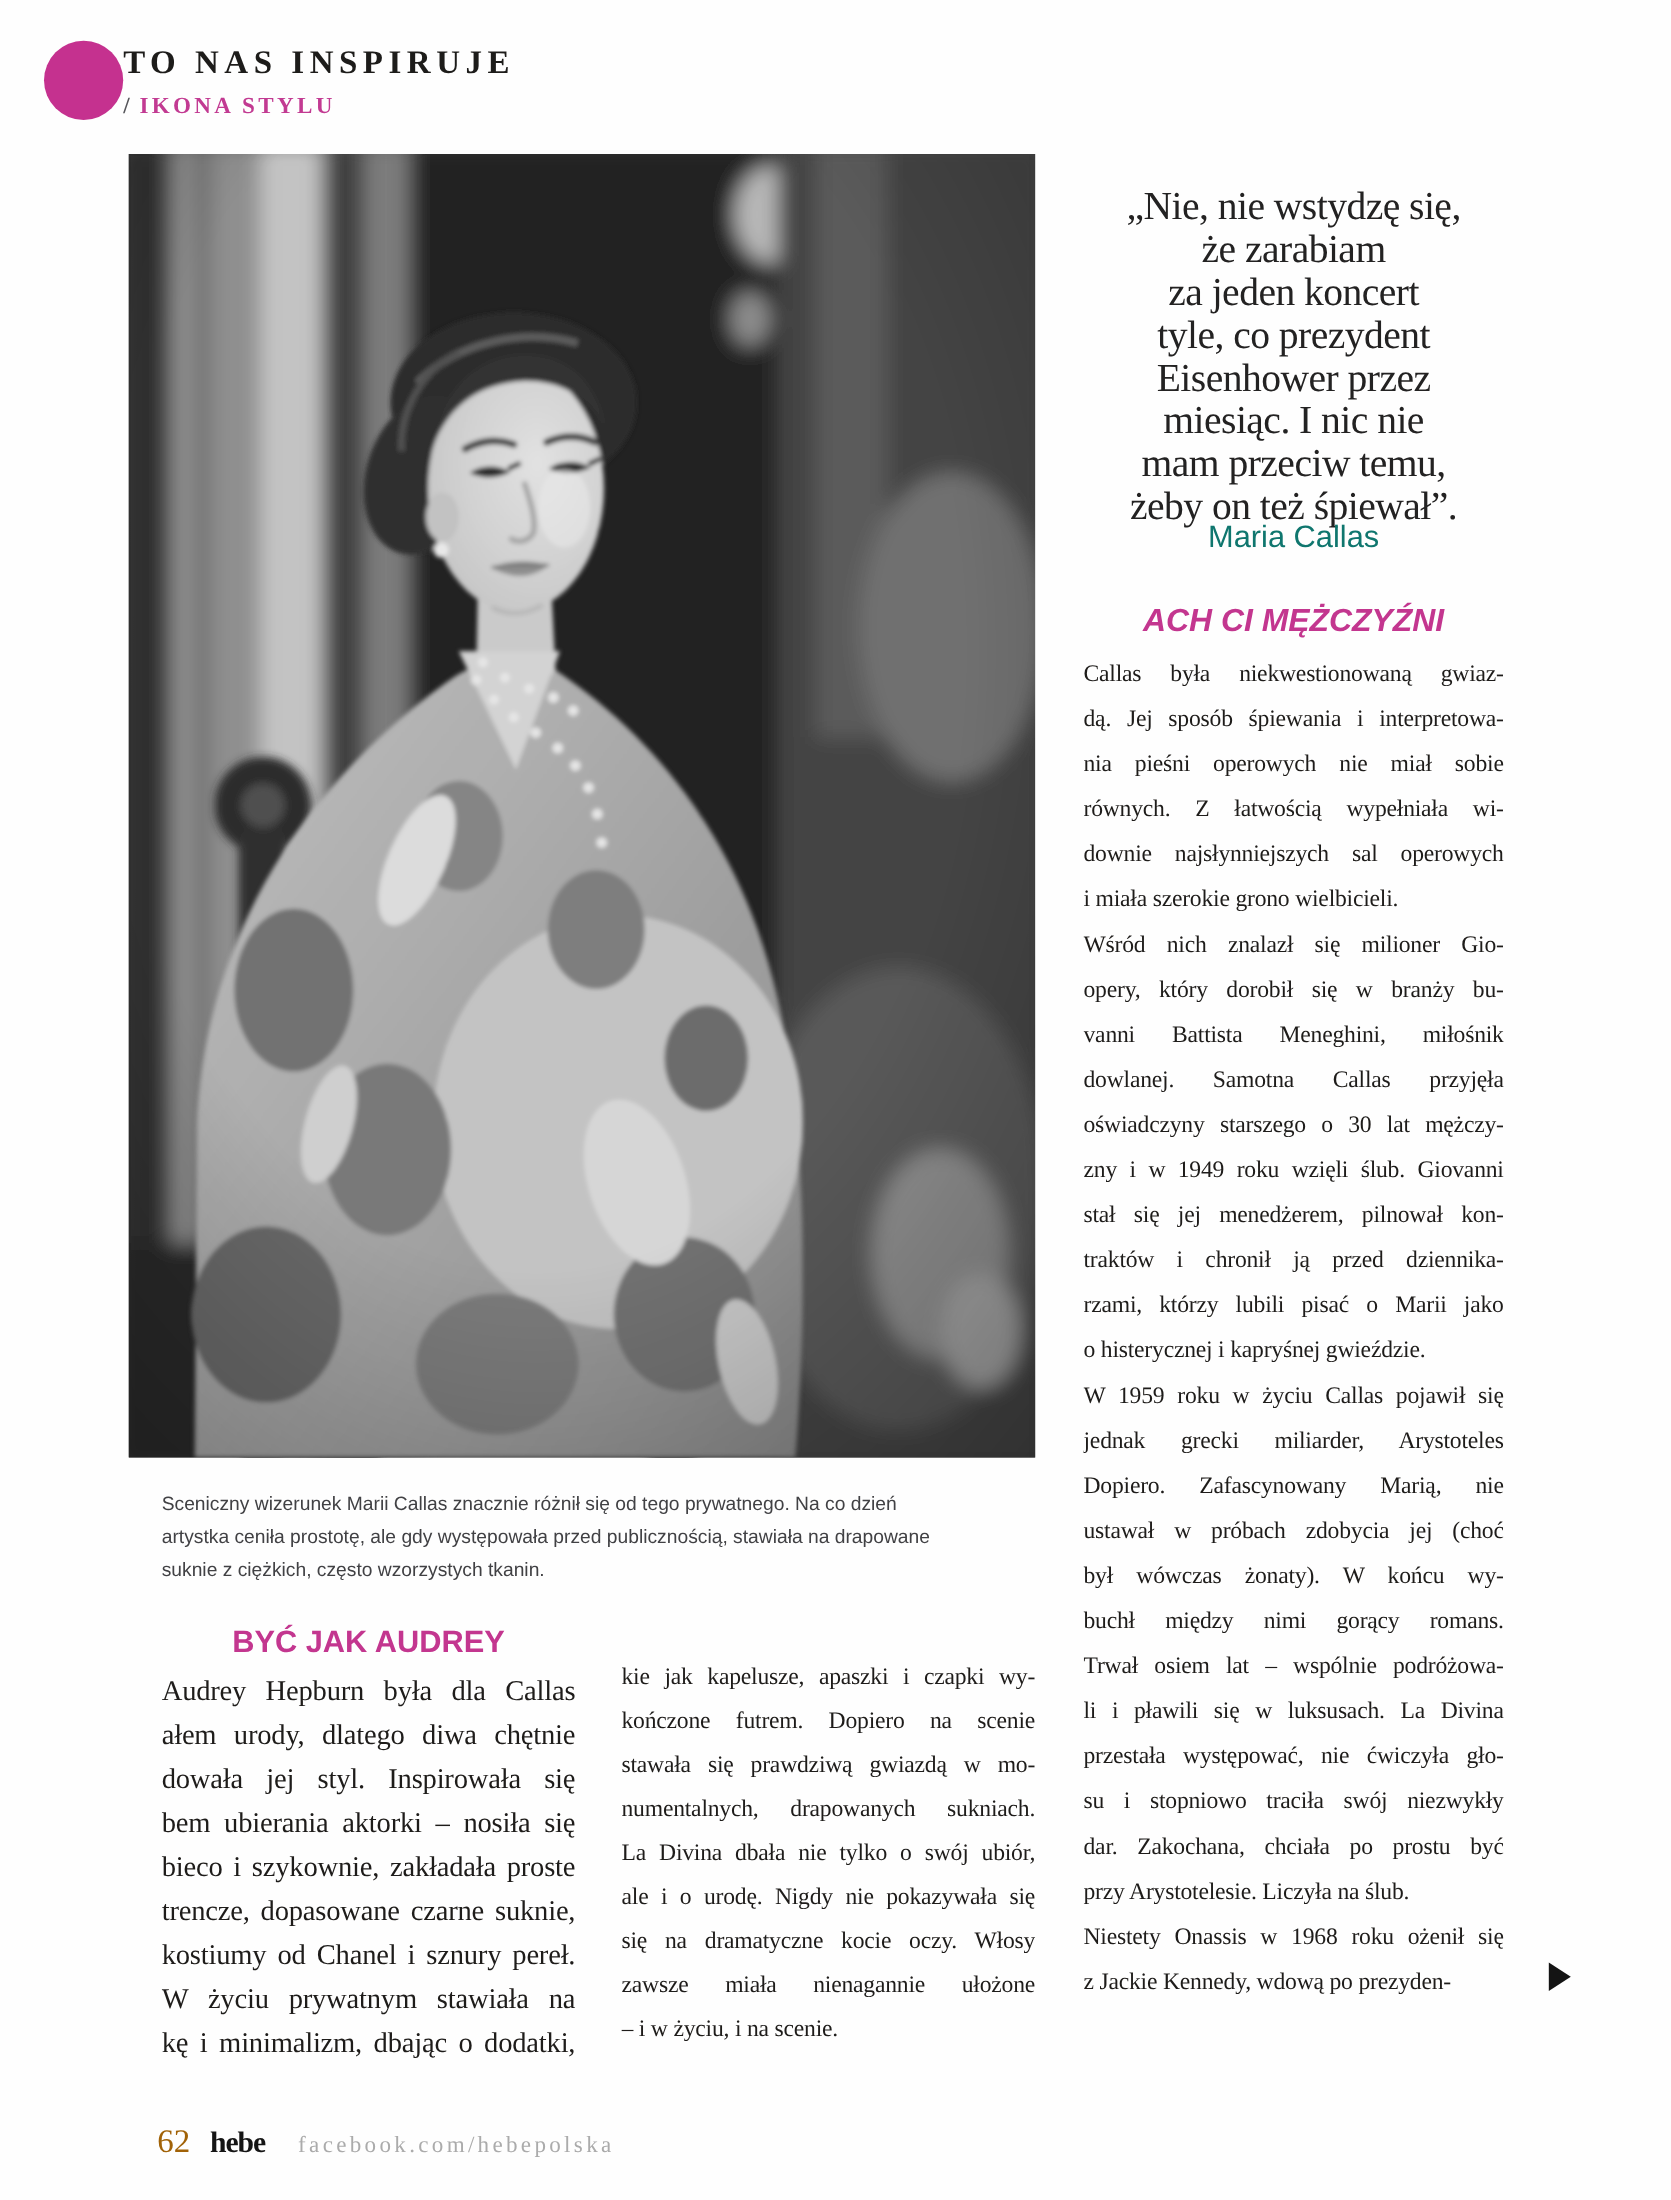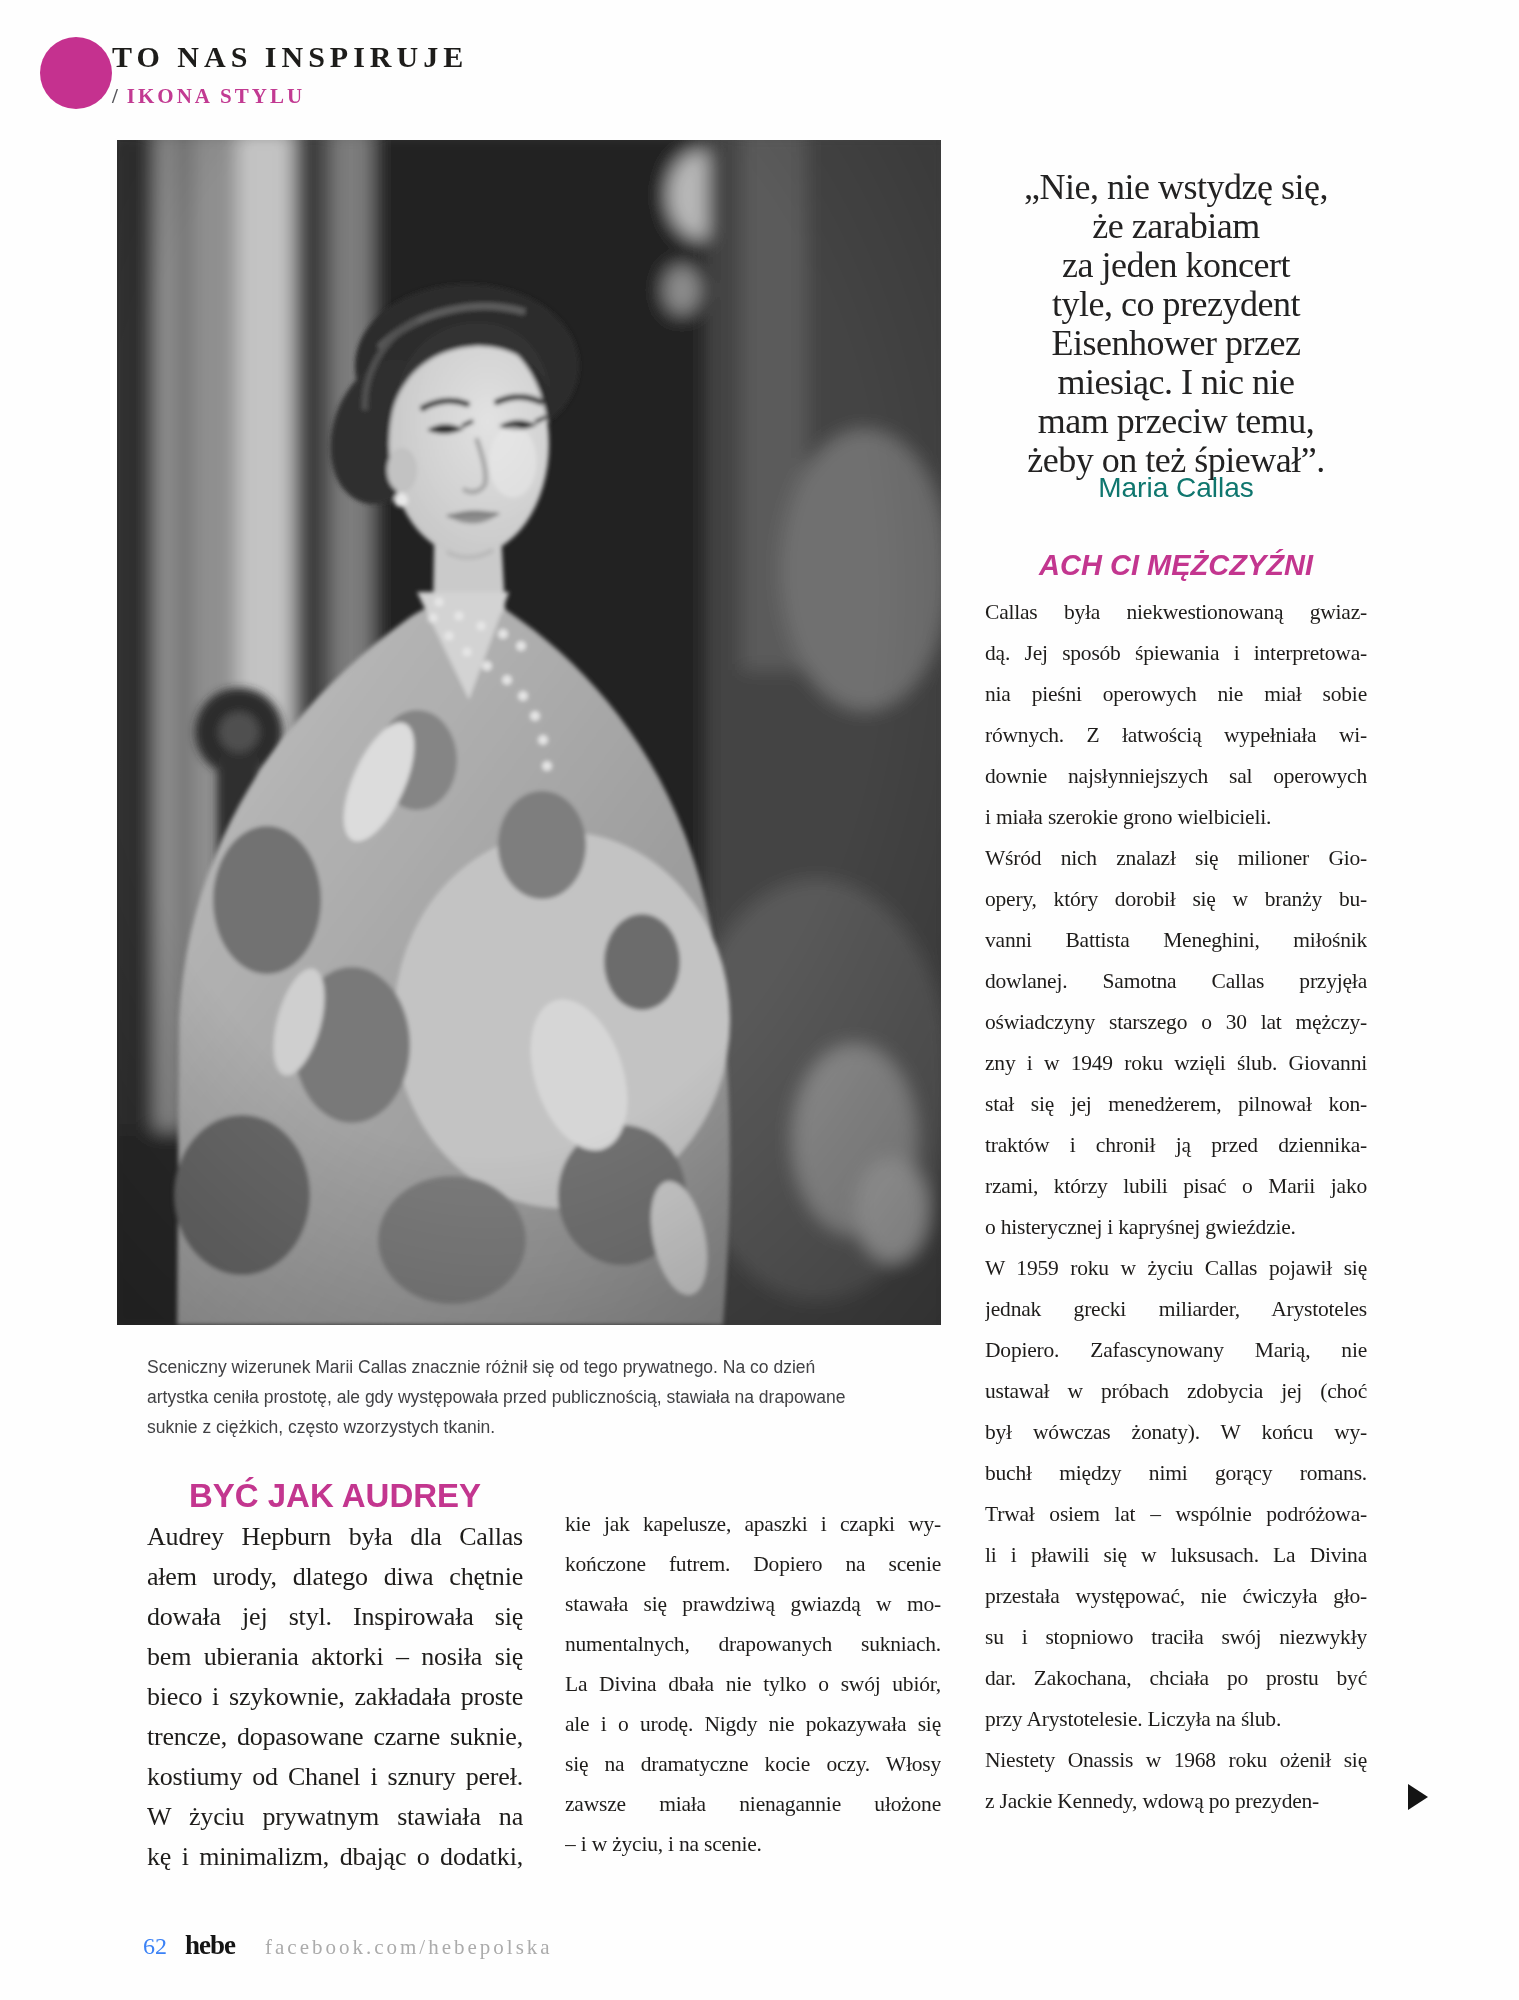--- a/index.html
+++ b/index.html
@@ -32,32 +32,32 @@
   #right-col{left:985px;top:592px;width:382px;font-size:21.5px;line-height:41px;letter-spacing:-0.2px;color:#1e1c1a;}
 
   .bline{text-align:justify;text-align-last:justify;height:41px;overflow:hidden;}
   .bline.nj{text-align-last:left;}
 
   
   #caption{left:147px;top:1352px;width:770px;font-family:"Liberation Sans",sans-serif;font-size:17.5px;line-height:30px;color:#414144;}
   .cap-line{white-space:nowrap;}
 
   
-  #left-heading{left:147px;top:1477px;width:376px;text-align:center;font-family:"Liberation Sans",sans-serif;font-weight:bold;font-size:33px;color:#c3368f;}
+  #left-heading{left:147px;top:1477px;width:376px;text-align:center;font-family:"Liberation Sans",sans-serif;font-weight:bold;font-size:28px;color:#c3368f;}
   #left-col{left:147px;top:1517px;width:376px;font-size:26px;line-height:40px;letter-spacing:-0.2px;}
   #mid-col{left:565px;top:1477px;width:376px;font-size:21.5px;line-height:40px;letter-spacing:-0.2px;margin-top:27px;}
   #left-col .bline,#mid-col .bline{height:40px;}
 
   
   #cont-arrow{left:1408px;top:1784px;width:0;height:0;
     border-left:20px solid #141414;border-top:13px solid transparent;border-bottom:13px solid transparent;}
 
   
   #footer{left:143px;top:1930px;display:flex;align-items:baseline;}
-  #page-number{font-size:24px;color:#3b82f6;}
+  #page-number{font-size:30px;color:#a16207;}
   #logo{font-family:Liberation Serif, serif;font-weight:bold;font-size:27px;color:#151515;letter-spacing:-1px;margin-left:18px;}
   #footer-url{font-size:21px;color:#ababab;letter-spacing:3px;margin-left:30px;}
 
   .q-line{white-space:nowrap;}
 </style>
 </head>
 <body>
 
 <div class="abs" id="kicker-dot"></div>
 <div class="abs" id="kicker">TO NAS INSPIRUJE</div>

